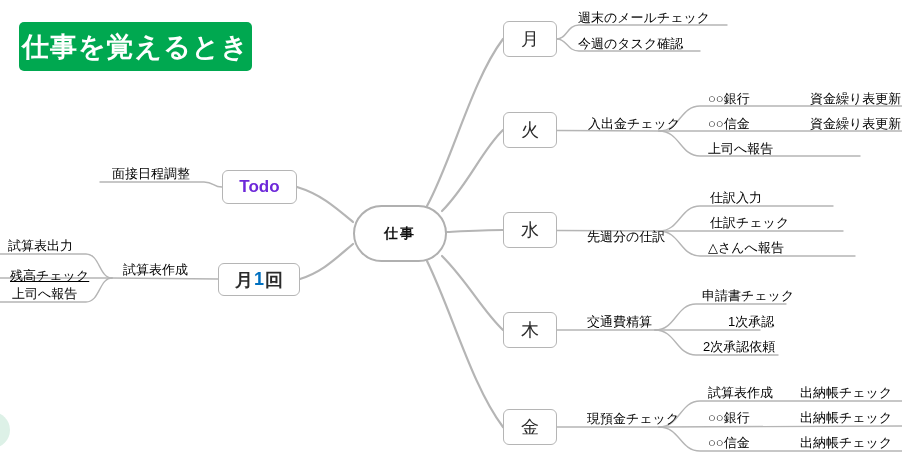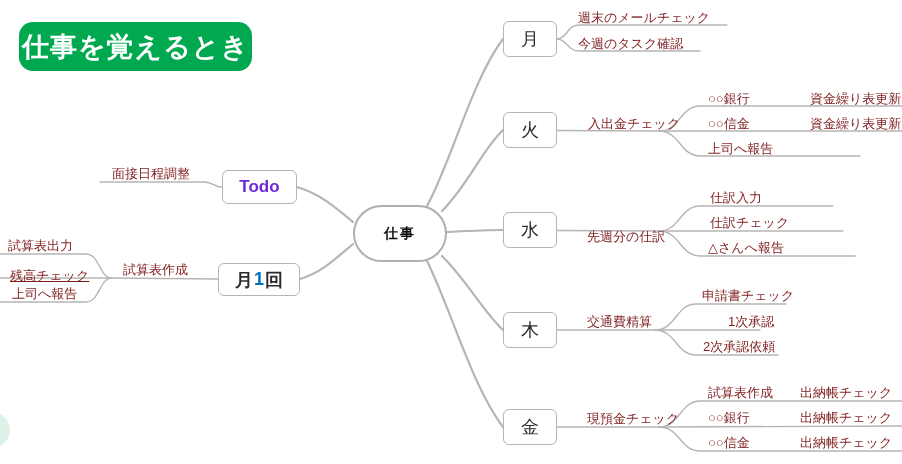--- a/index.html
+++ b/index.html
@@ -9,21 +9,21 @@
     font-family:"Liberation Sans","DejaVu Sans",sans-serif; overflow:hidden;
     color:#3a3a3a;
   }
   svg.wires{position:absolute;left:0;top:0;width:902px;height:464px;z-index:1;}
   svg.wires path{fill:none;stroke:#b5b5b5;stroke-linecap:round;}
   svg.wires path.main{stroke-width:2.2;}
   svg.wires path.branch{stroke-width:1.4;}
 
   .title-badge{
     position:absolute; left:19px; top:22px; width:233px; height:49px;
-    background:#00A850; border-radius:14px; z-index:3;
+    background:#00A850; border-radius:5px; z-index:3;
     display:flex; align-items:center; justify-content:center;
     color:#ffffff; font-size:27px; font-weight:700; letter-spacing:1px;
   }
   .center-node{
     position:absolute; left:353px; top:205px; width:94px; height:57px;
     background:#ffffff; border:2.5px solid #b0b0b0; border-radius:29px;
     display:flex; align-items:center; justify-content:center;
     font-size:14px; font-weight:700; color:#111111; z-index:3;
     box-sizing:border-box; letter-spacing:2px;
   }
@@ -31,21 +31,21 @@
     position:absolute; background:#ffffff; border:1.6px solid #b5b5b5;
     border-radius:6px; display:flex; align-items:center; justify-content:center;
     font-size:18px; color:#2b2b2b; z-index:3; box-sizing:border-box;
   }
   .day{left:503px; width:54px; height:36px;}
   .box.todo{left:222px; top:170px; width:75px; height:34px; font-weight:700; font-size:17px; color:#6d28d9;}
   .box.monthly{left:218px; top:263px; width:82px; height:33px; font-weight:600; font-size:18px;}
   .box.monthly .num{color:#0070C0; padding:0 1px;}
   .lbl{
     position:absolute; z-index:2; font-size:13px; line-height:15px;
-    white-space:nowrap; color:#7f1d1d;
+    white-space:nowrap; color:#000000;
   }
   .decor-circle{
     position:absolute; left:-26px; top:412px; width:36px; height:36px;
     border-radius:50%; background:#ddf1e7; z-index:0;
   }
 </style>
 </head>
 <body>
 
 <div class="canvas">

